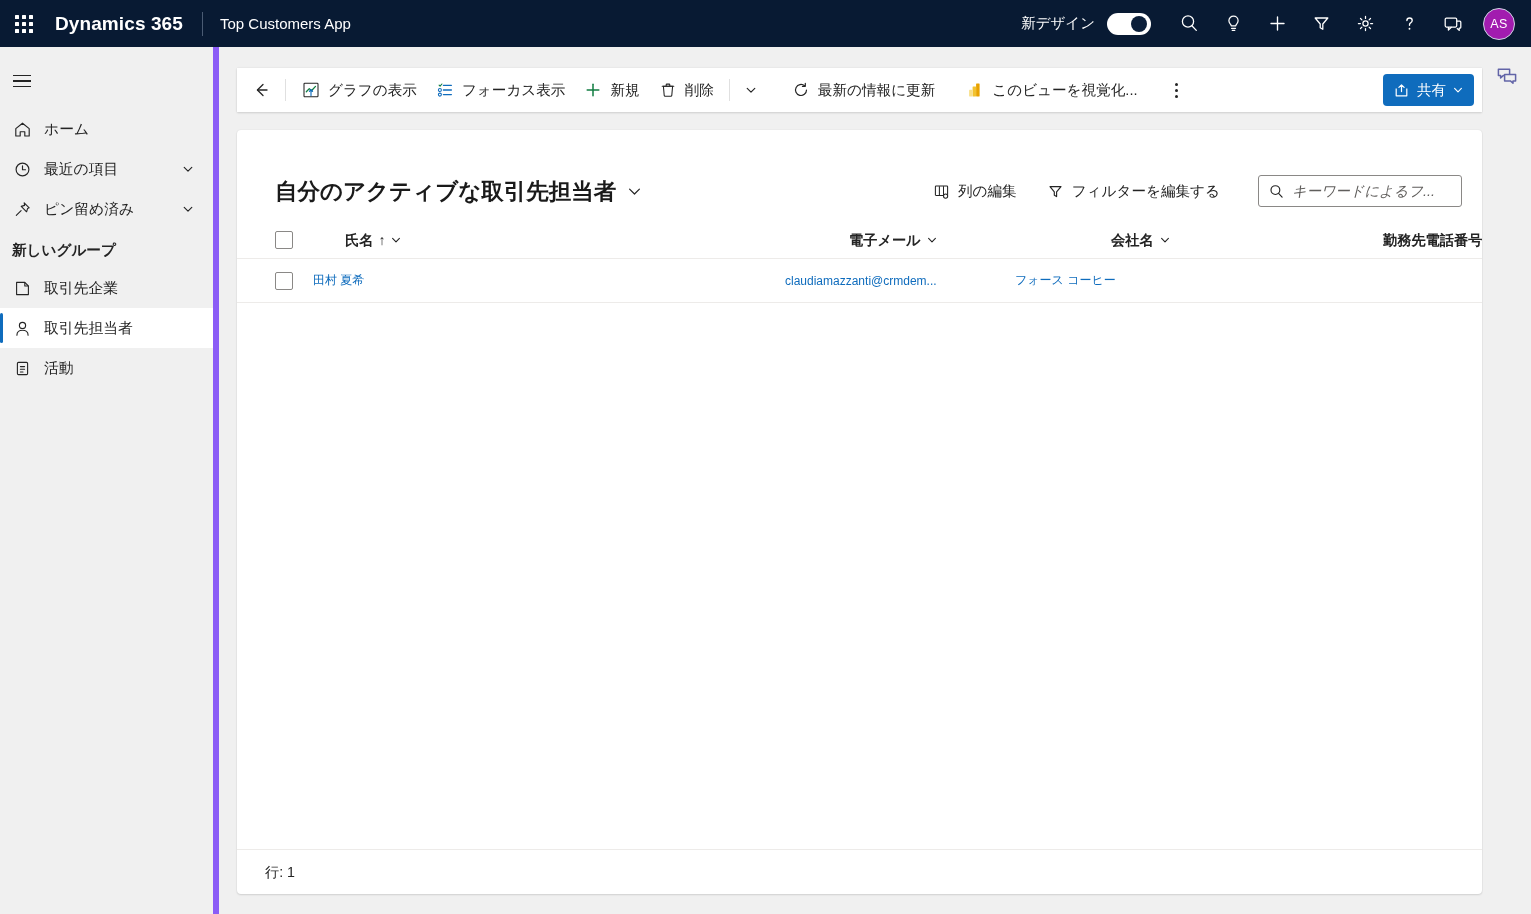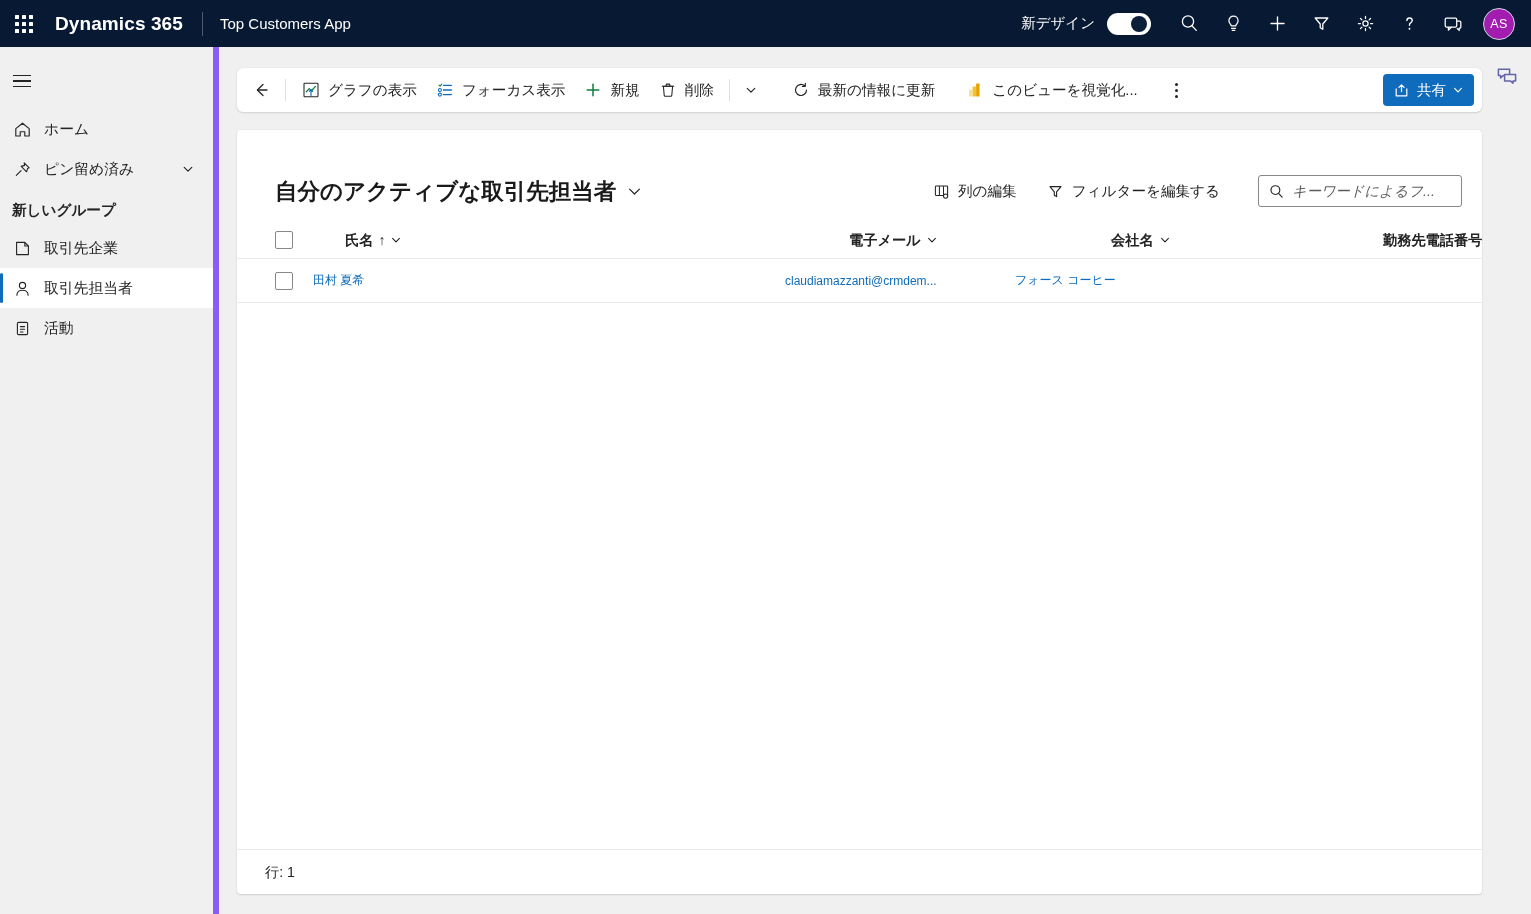--- a/index.html
+++ b/index.html
@@ -110,21 +110,21 @@
     position: absolute; top: 47px; left: 219px;
     width: 1312px; height: 867px;
     background: #f0f0f0;
   }
 
   
   #command-bar {
     position: absolute; top: 21px; left: 18px;
     width: 1245px; height: 44px;
     background: #ffffff;
-    border-radius: 6px;
+    border-radius: 0;
     box-shadow: 0 1px 2px rgba(0,0,0,0.12), 0 0 2px rgba(0,0,0,0.07);
     display: flex; align-items: center;
     padding: 0 8px 0 6px;
   }
   #back-btn {
     width: 36px; height: 34px; display: flex; align-items: center; justify-content: center;
     cursor: pointer; flex: none;
   }
   .cmd-sep { width: 1px; height: 22px; background: #e0e0e0; margin: 0 6px; flex: none; }
   .cmd-btn {
@@ -327,20 +327,34 @@
 
   <div class="nav-item">
     <span class="nav-ico">
       <svg width="19" height="19" viewBox="0 0 19 19" fill="none">
         <path d="M2.8 8.6L9.5 3.2l6.7 5.4V16h-4.4v-4.3H7.2V16H2.8z" stroke="#242424" stroke-width="1.15" stroke-linejoin="round"></path>
       </svg>
     </span>
     <span class="nav-label">ホーム</span>
   </div>
 
+  <div class="nav-item">
+    <span class="nav-ico">
+      <svg width="19" height="19" viewBox="0 0 19 19" fill="none">
+        <circle cx="9.5" cy="9.5" r="6.4" stroke="#242424" stroke-width="1.15"></circle>
+        <path d="M9.5 5.9v3.8h3" stroke="#242424" stroke-width="1.15" stroke-linecap="round" stroke-linejoin="round"></path>
+      </svg>
+    </span>
+    <span class="nav-label">最近の項目</span>
+    <span class="nav-chev">
+      <svg width="14" height="14" viewBox="0 0 14 14" fill="none">
+          <path d="M3.2 5.3L7 9.1l3.8-3.8" stroke="#242424" stroke-width="1.15" stroke-linecap="round" stroke-linejoin="round"></path>
+        </svg>
+    </span>
+  </div>
 
   <div class="nav-item">
     <span class="nav-ico">
       <svg width="19" height="19" viewBox="0 0 19 19" fill="none">
         <path d="M11.2 2.8l5 5-1.6 0.6-1 3.4-5.4-5.4 3.4-1z" stroke="#242424" stroke-width="1.1" stroke-linejoin="round"></path>
         <line x1="8.1" y1="10.6" x2="3.3" y2="15.4" stroke="#242424" stroke-width="1.1" stroke-linecap="round"></line>
       </svg>
     </span>
     <span class="nav-label">ピン留め済み</span>
     <span class="nav-chev">

